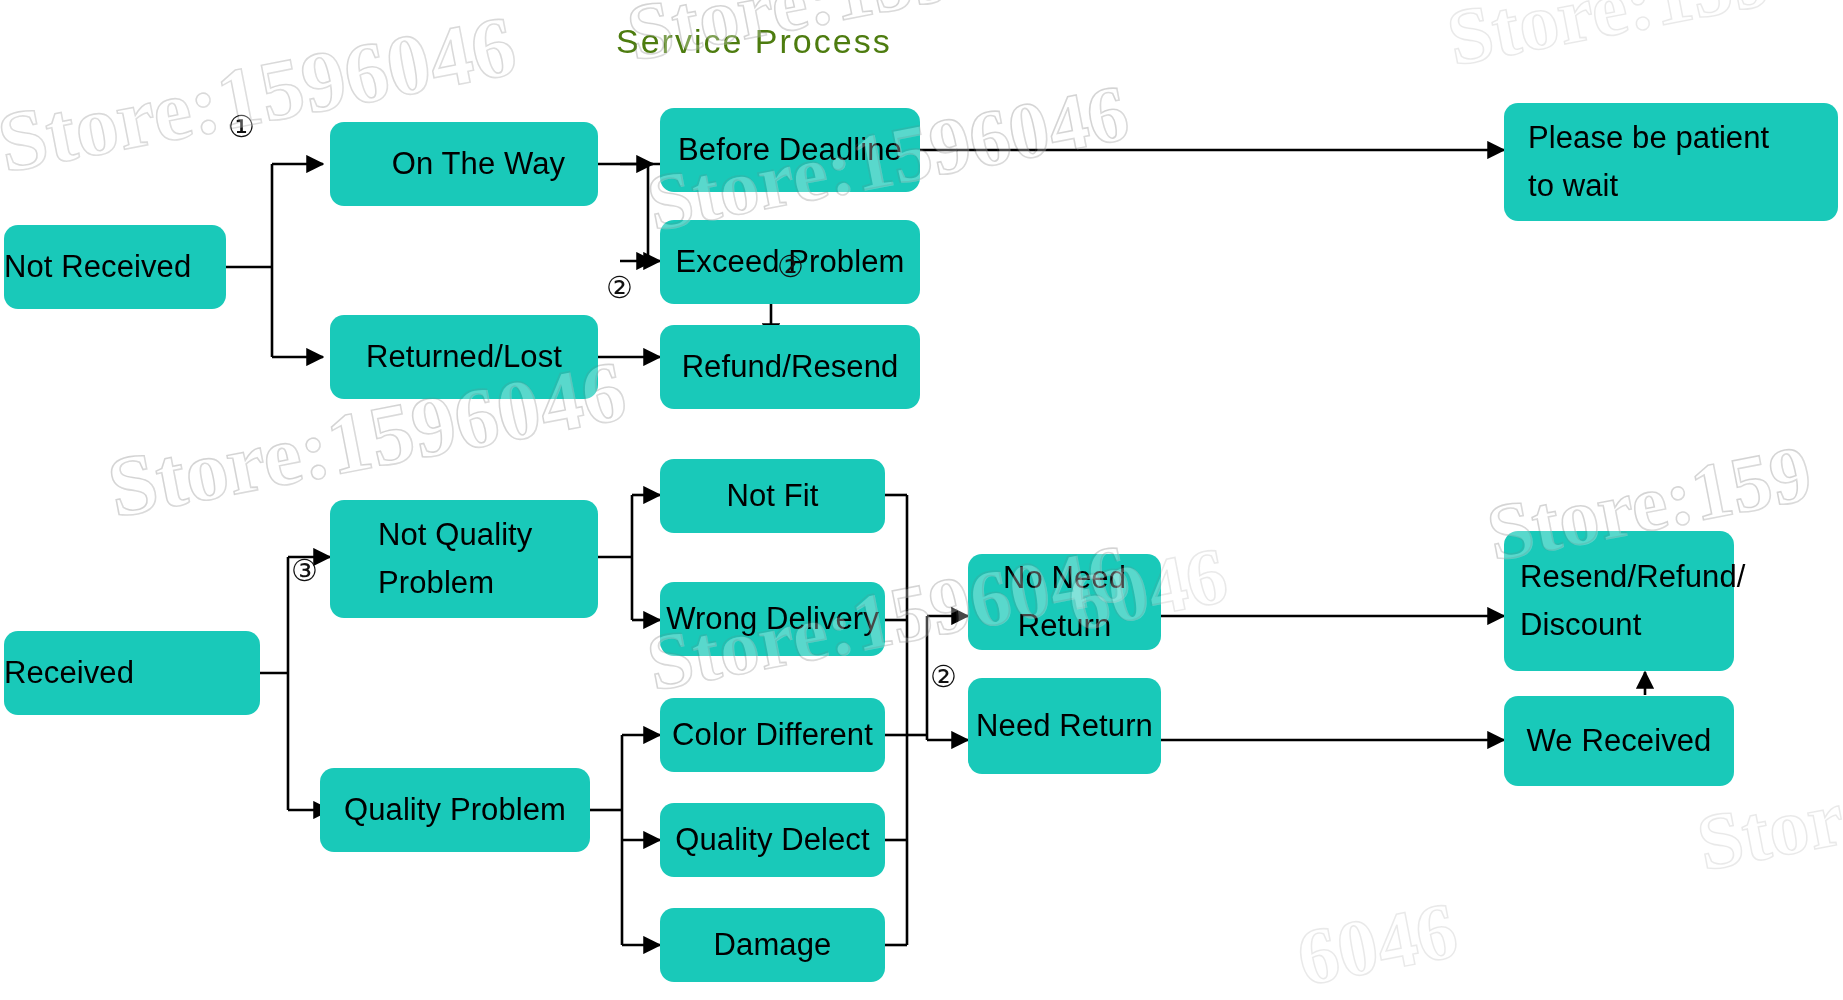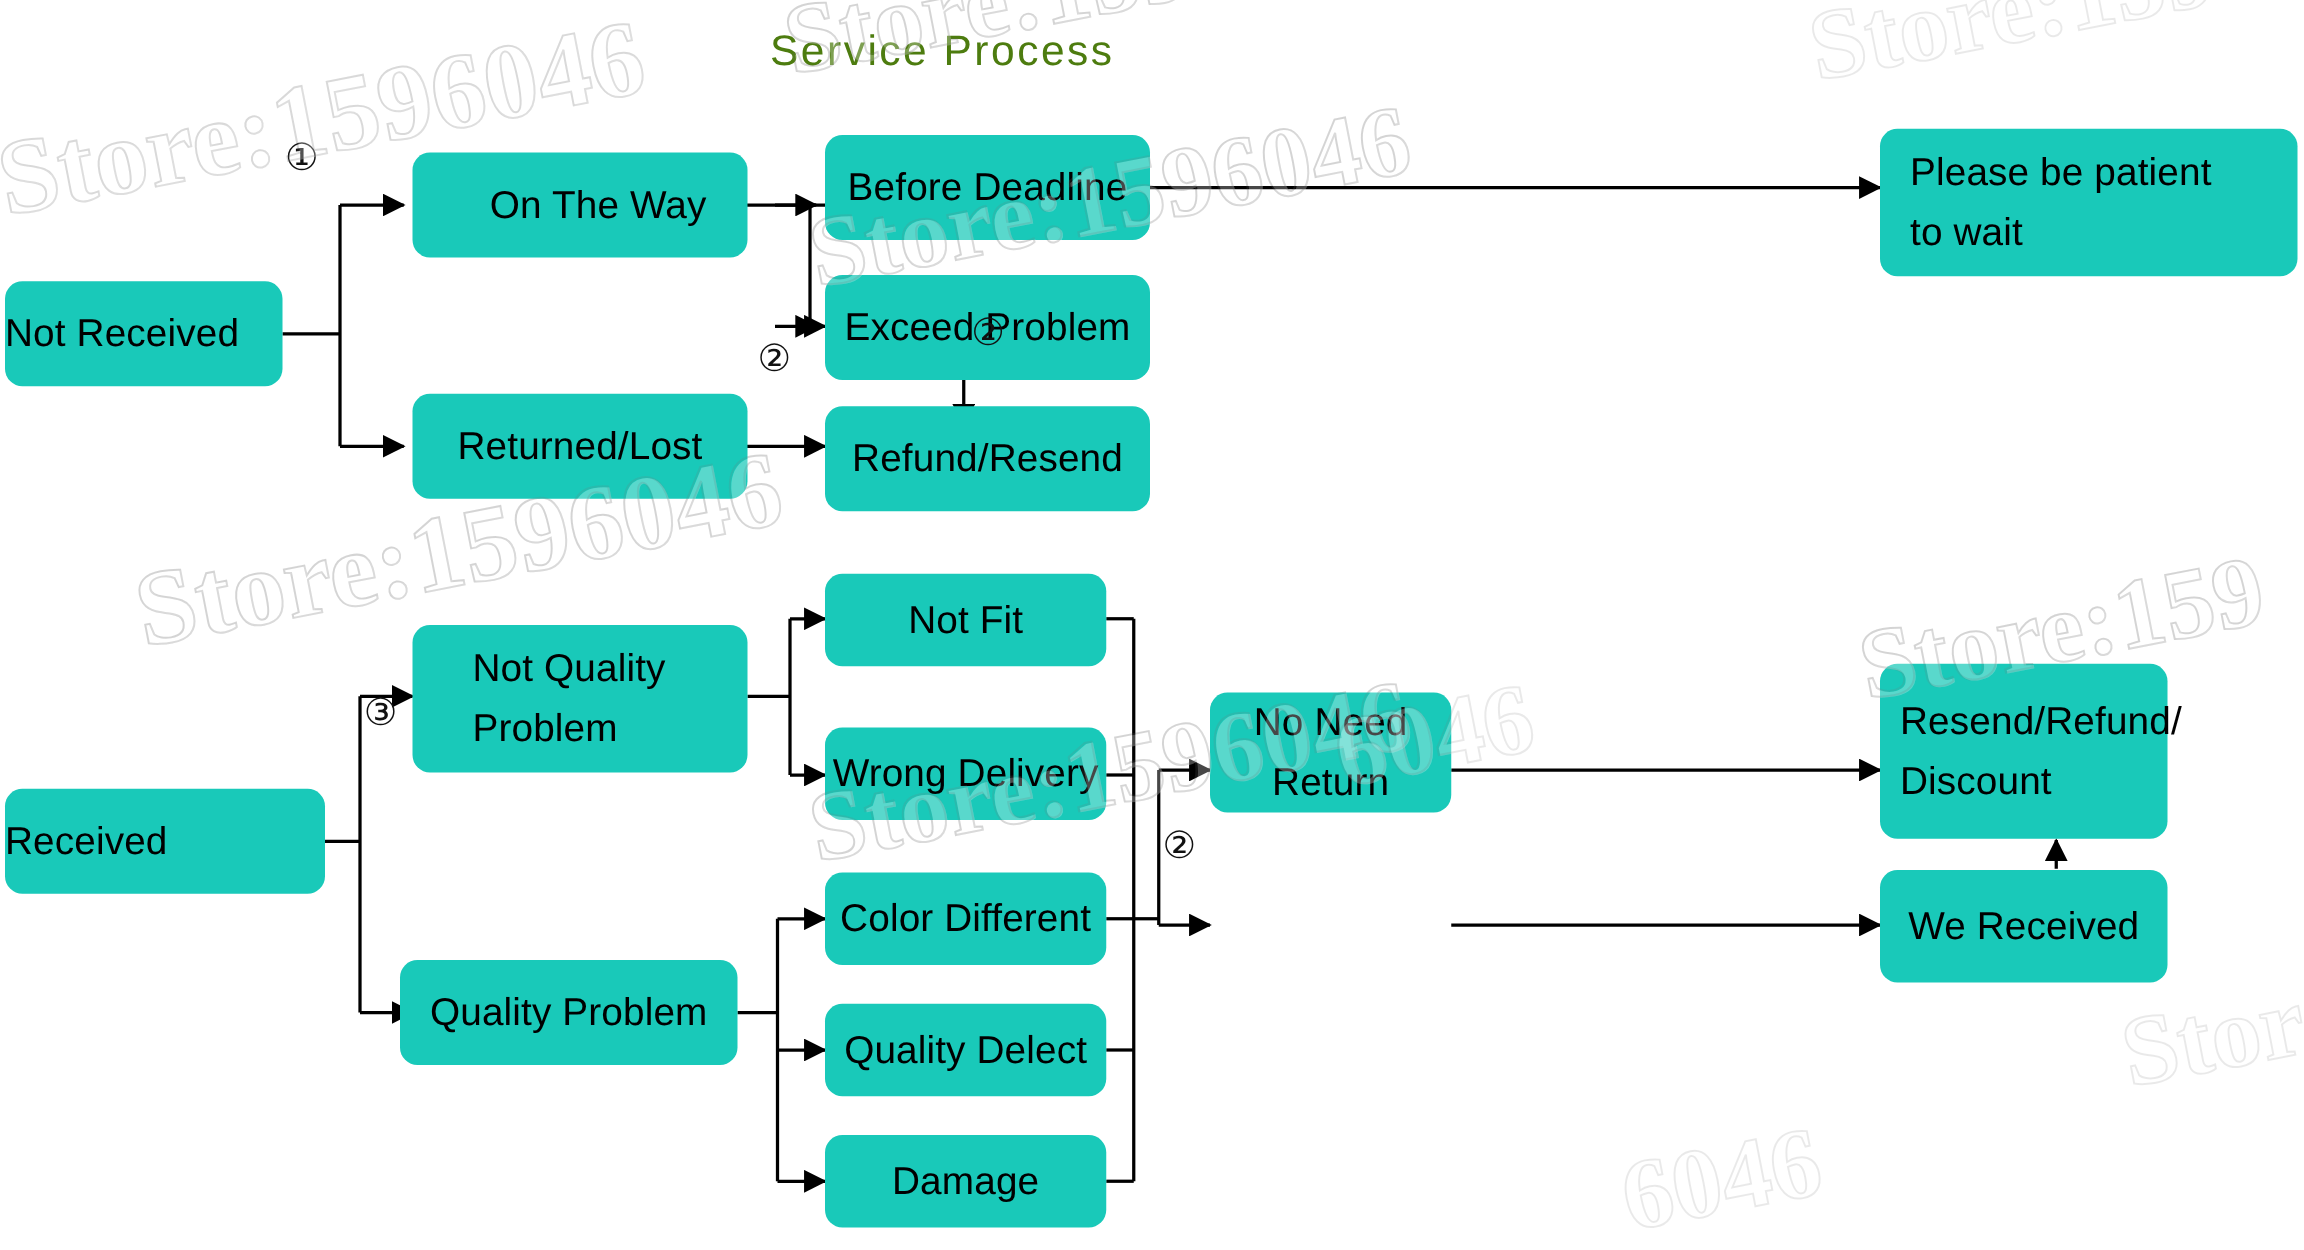--- a/index.html
+++ b/index.html
@@ -257,20 +257,25 @@
           <span class="l1">Quality Delect</span>
         </span>
     </div>
 
     <div class="node center" style="left:968px; top:554px; width:193px; height:96px;">
       <span class="lines">
           <span class="l1">No Need Return</span>
         </span>
     </div>
 
+    <div class="node center" style="left:968px; top:678px; width:193px; height:96px;">
+      <span class="lines">
+          <span class="l1">Need Return</span>
+        </span>
+    </div>
 
     <div class="node left" style="left:1504px; top:531px; width:230px; height:140px; padding-left:16px;">
       <span class="lines">
         <span class="l1">Resend/Refund/</span>
         <span class="l2">Discount</span>
       </span>
     </div>
 
     <div class="node center" style="left:1504px; top:696px; width:230px; height:90px;">
       <span class="lines">

